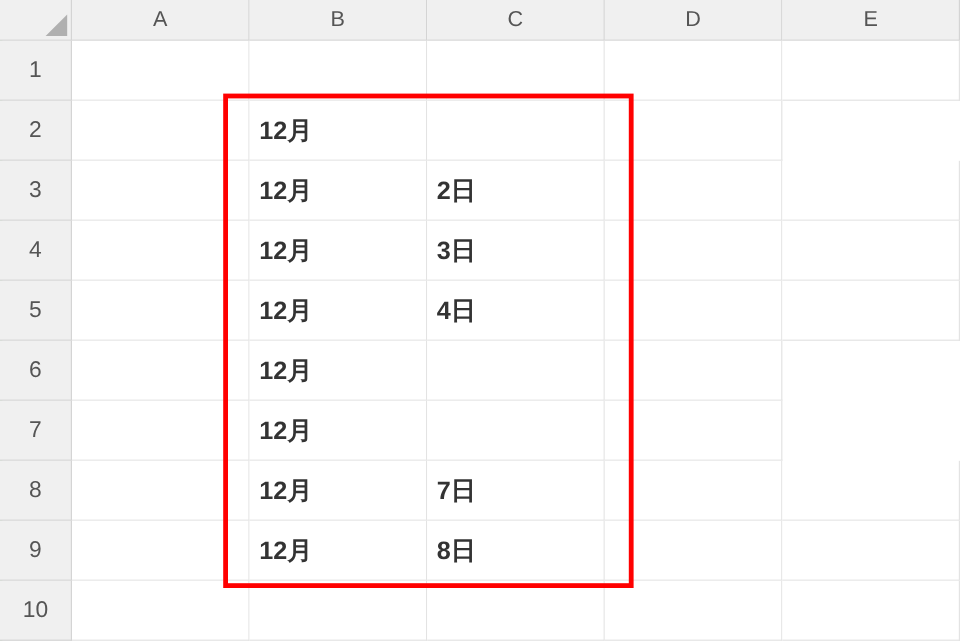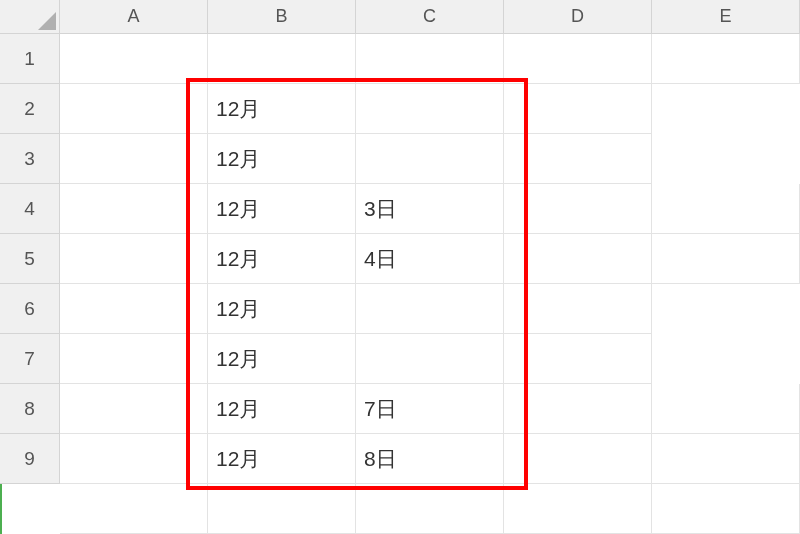--- a/index.html
+++ b/index.html
@@ -73,20 +73,21 @@
       display: flex;
       align-items: center;
       justify-content: center;
       font-size: 19px;
       color: #555;
     }
     .grid {
       position: absolute;
       top: 34px;
       left: 60px;
+      font-weight: bold;
     }
     .grid-row {
       display: flex;
       height: 50px;
     }
     .grid-cell {
       width: 148px;
       height: 50px;
       border-right: 1px solid #e3e3e3;
       border-bottom: 1px solid #e3e3e3;
@@ -136,39 +137,41 @@
   <div class="row-headers">
     <div class="row-header">1</div>
     <div class="row-header">2</div>
     <div class="row-header">3</div>
     <div class="row-header">4</div>
     <div class="row-header">5</div>
     <div class="row-header">6</div>
     <div class="row-header">7</div>
     <div class="row-header">8</div>
     <div class="row-header">9</div>
+    <div class="row-header">10</div>
   </div>
 
   <div class="grid">
     <div class="grid-row">
       <div class="grid-cell"></div>
       <div class="grid-cell"></div>
       <div class="grid-cell"></div>
       <div class="grid-cell"></div>
       <div class="grid-cell"></div>
     </div>
     <div class="grid-row">
       <div class="grid-cell"></div>
       <div class="grid-cell">12月</div>
       <div class="grid-cell"></div>
       <div class="grid-cell"></div>
     </div>
     <div class="grid-row">
       <div class="grid-cell"></div>
       <div class="grid-cell">12月</div>
+      <div class="grid-cell">2日</div>
       <div class="grid-cell"></div>
       <div class="grid-cell"></div>
     </div>
     <div class="grid-row">
       <div class="grid-cell"></div>
       <div class="grid-cell">12月</div>
       <div class="grid-cell">3日</div>
       <div class="grid-cell"></div>
       <div class="grid-cell"></div>
     </div>

